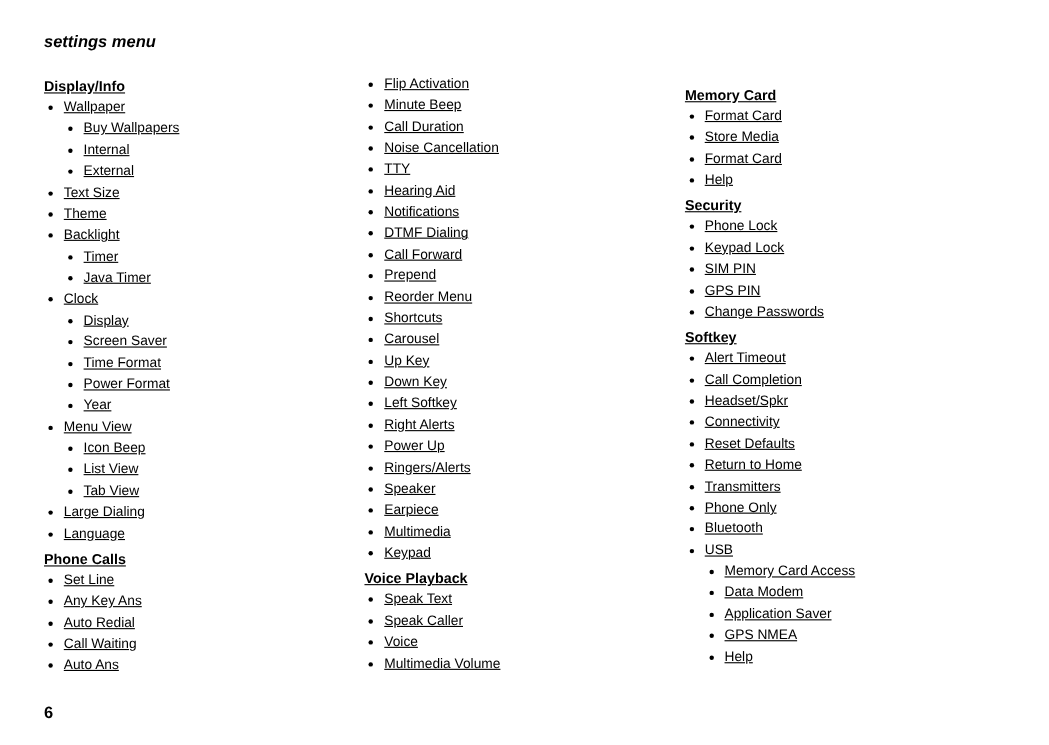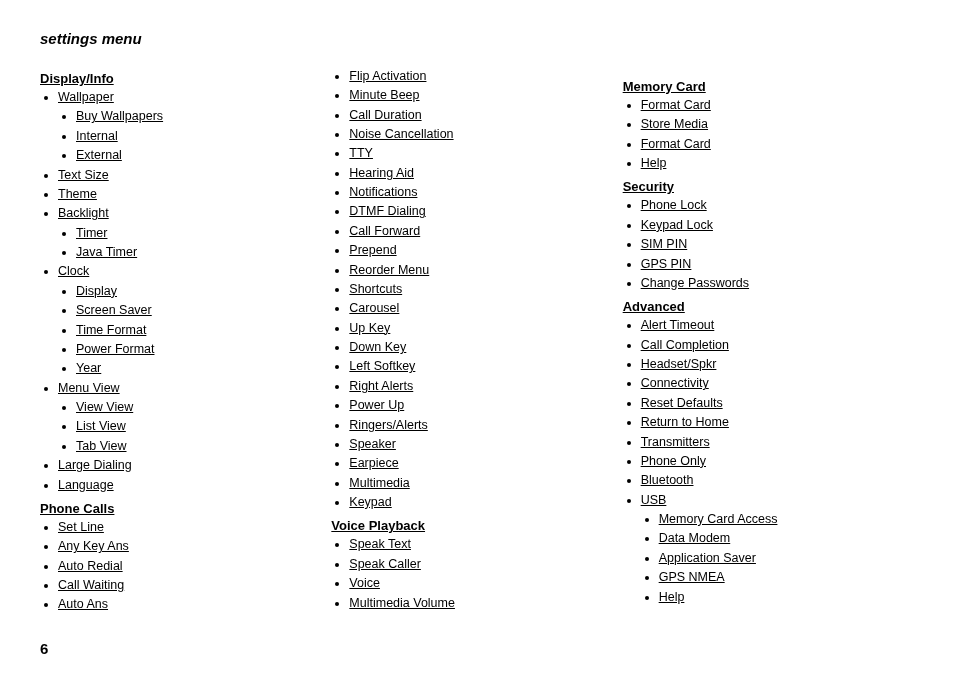--- a/index.html
+++ b/index.html
@@ -77,21 +77,21 @@
             <li>Java Timer</li>
           </ul></li>
         <li>Clock<ul>
             <li>Display</li>
             <li>Screen Saver</li>
             <li>Time Format</li>
             <li>Power Format</li>
             <li>Year</li>
           </ul></li>
         <li>Menu View<ul>
-            <li>View View</li>
+            <li>Icon Beep</li>
             <li>List View</li>
             <li>Tab View</li>
           </ul></li>
         <li>Large Dialing</li>
         <li>Language</li>
       </ul>
       <div class="section-title">Phone Calls</div>
       <ul>
         <li>Set Line</li>
         <li>Any Key Ans</li>
@@ -147,21 +147,21 @@
         <li>Help</li>
       </ul>
       <div class="section-title">Security</div>
       <ul>
         <li>Phone Lock</li>
         <li>Keypad Lock</li>
         <li>SIM PIN</li>
         <li>GPS PIN</li>
         <li>Change Passwords</li>
       </ul>
-      <div class="section-title">Advanced</div>
+      <div class="section-title">Softkey</div>
       <ul>
         <li>Alert Timeout</li>
         <li>Call Completion</li>
         <li>Headset/Spkr</li>
         <li>Connectivity</li>
         <li>Reset Defaults</li>
         <li>Return to Home</li>
         <li>Transmitters</li>
         <li>Phone Only</li>
       </ul>

